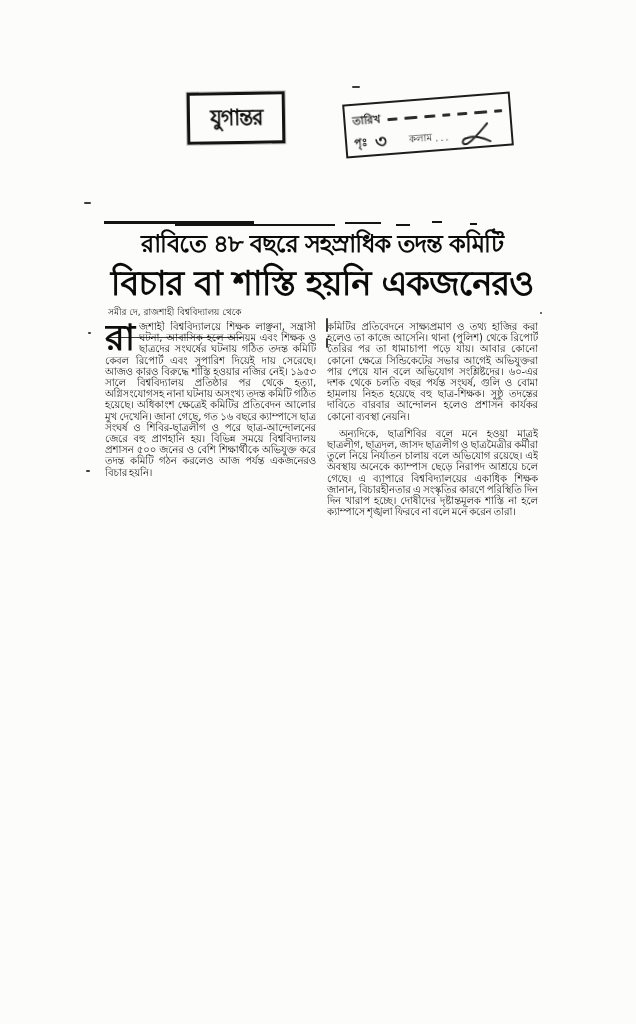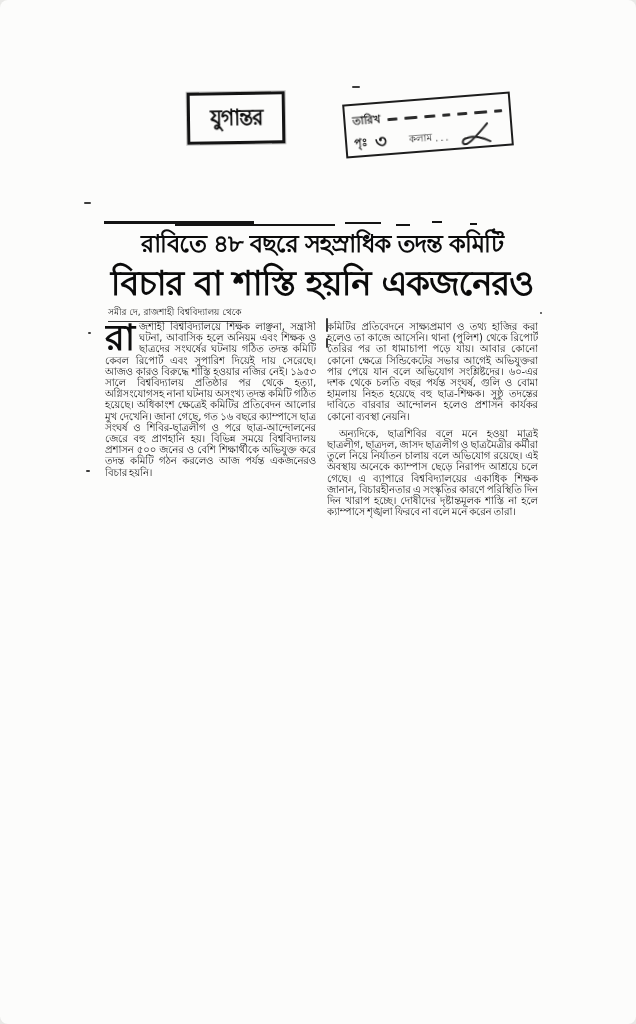--- a/index.html
+++ b/index.html
@@ -1,21 +1,20 @@
 <!DOCTYPE html>
 <html><head>
 <meta charset="utf-8">
 <style>
   html,body{margin:0;padding:0;background:#e9e9e7;}
   .scan{
     position:relative;width:636px;height:1024px;margin:0 auto;
     background:#fcfcfb;overflow:hidden;
     font-family:"DejaVu Sans","Liberation Sans",sans-serif;
     color:#161616;
-    border-radius:8px;
   }
   
   .masthead{
     position:absolute;left:187px;top:92px;width:92px;height:46px;
     border:3px solid #141414;transform:rotate(-0.8deg);
     display:flex;align-items:center;justify-content:center;
     box-shadow:0 0 0 1px rgba(20,20,20,.25);
   }
   .masthead .logo-text{
     font-weight:bold;font-size:22px;letter-spacing:-1px;
@@ -43,21 +42,21 @@
   .headline{
     position:absolute;left:102px;top:224px;width:440px;height:82px;
     text-align:center;font-weight:bold;color:#0b0b0b;overflow:hidden;
     filter:blur(.25px);
   }
   .headline .h-line1{font-size:24px;line-height:40px;letter-spacing:-1px;white-space:nowrap;}
   .headline .h-line2{font-size:34px;line-height:38px;letter-spacing:-1px;white-space:nowrap;}
   
   .byline{
     position:absolute;left:108px;top:305px;font-size:9px;color:#202020;
-    border-bottom:1px solid #3a3a3a;padding-bottom:1px;filter:blur(.35px);
+    border-bottom:1px solid #3a3a3a;padding-bottom:17px;filter:blur(.35px);
     letter-spacing:0;
   }
   
   .columns{
     position:absolute;left:105px;top:321px;width:434px;height:232px;
     display:flex;gap:11px;
   }
   .col{
     width:211px;height:232px;overflow:hidden;
     font-size:10.2px;line-height:11.2px;text-align:justify;

